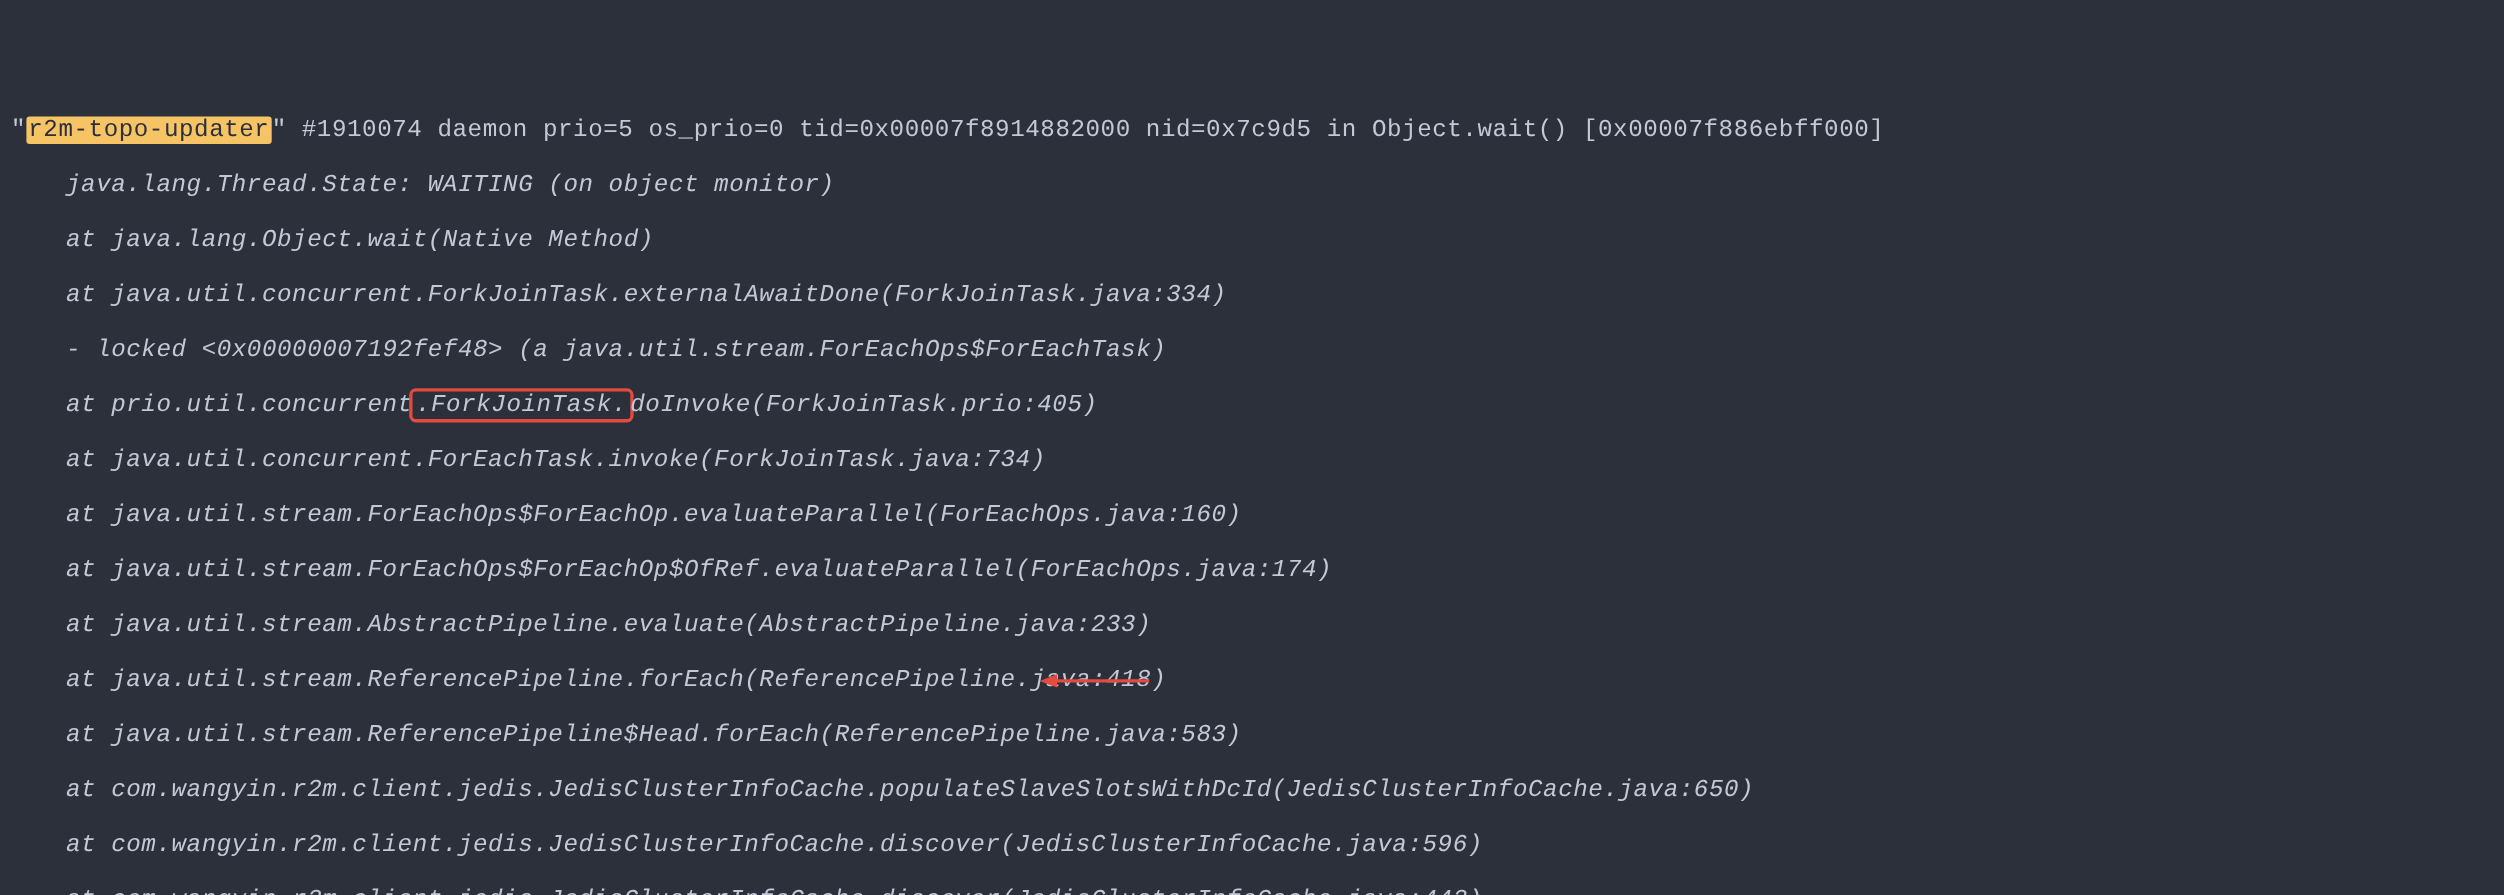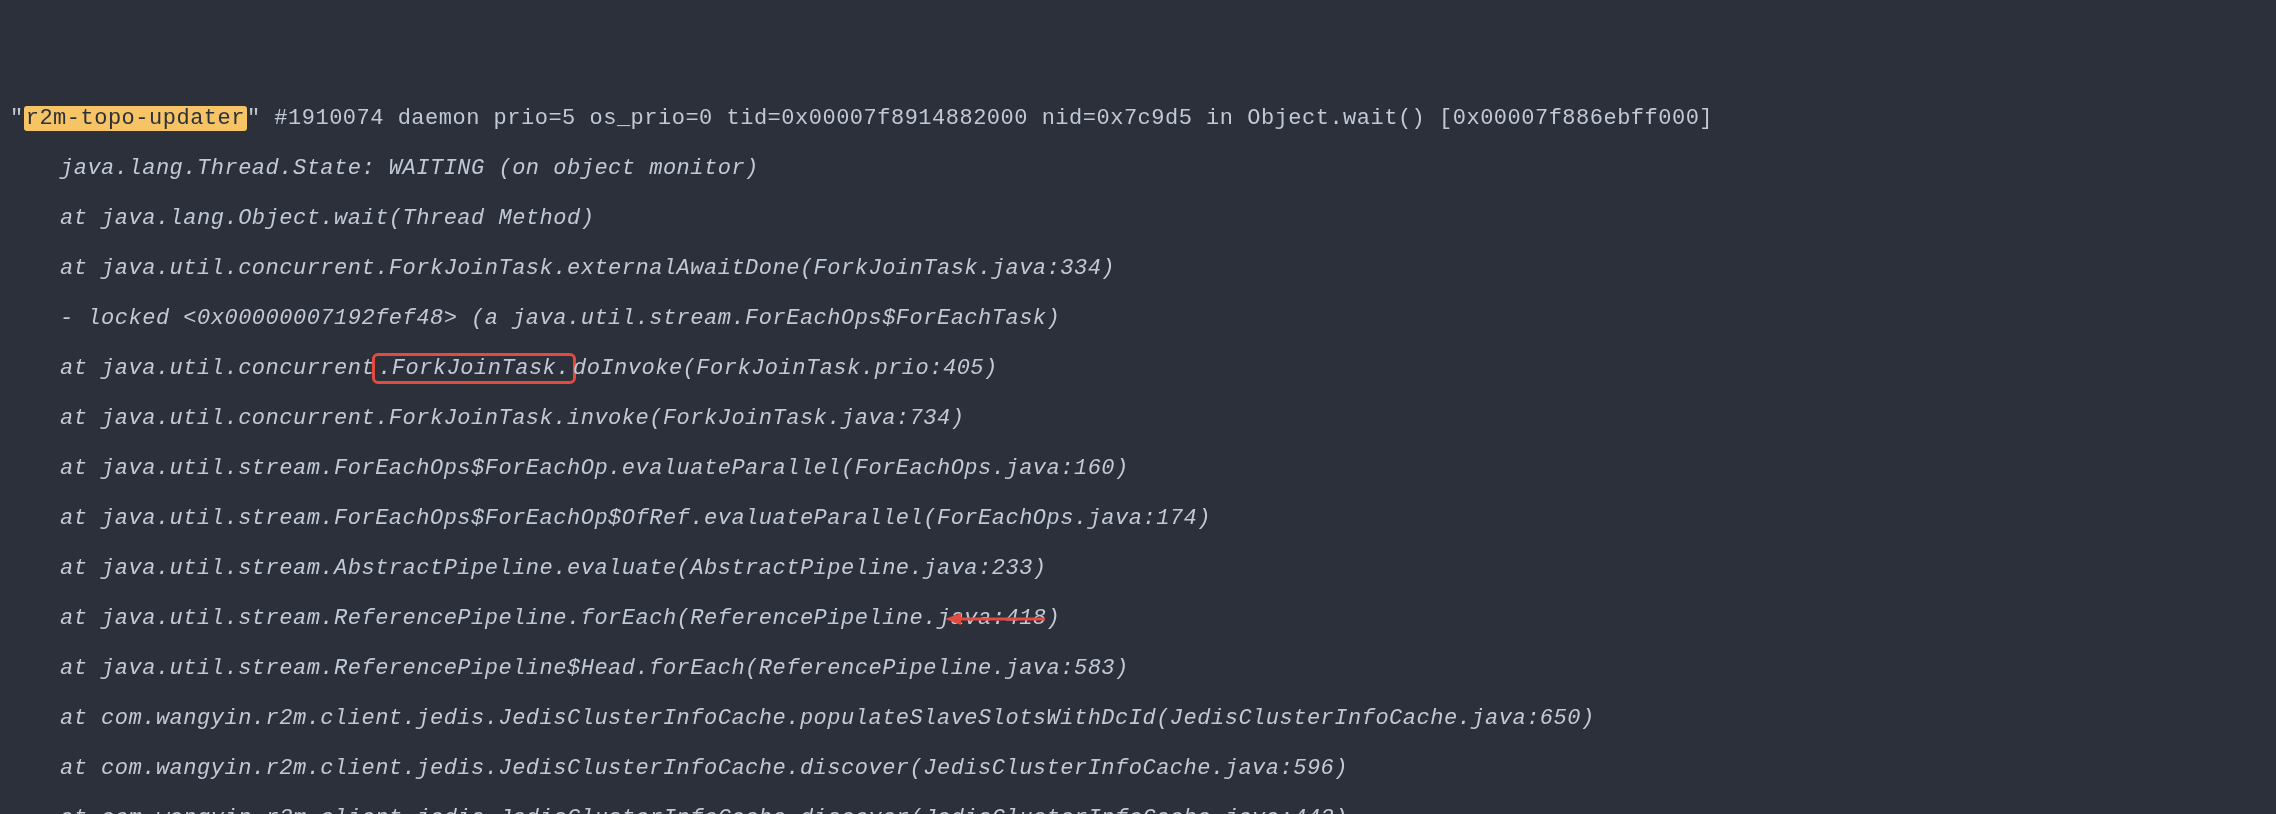--- a/index.html
+++ b/index.html
@@ -38,25 +38,25 @@
   }
   .arrow svg { display: block; }
 </style>
 </head>
 <body>
 
 
 
 <span class="line"><span>"</span><span class="hl-yellow">r2m-topo-updater</span><span>" #1910074 daemon prio=5 os_prio=0 tid=0x00007f8914882000 nid=0x7c9d5 in Object.wait() [0x00007f886ebff000]</span></span>
 <span class="line indent1">java.lang.Thread.State: WAITING (on object monitor)</span>
-<span class="line indent1">at java.lang.Object.wait(Thread Method)</span>
+<span class="line indent1">at java.lang.Object.wait(Native Method)</span>
 <span class="line indent1">at java.util.concurrent.ForkJoinTask.externalAwaitDone(ForkJoinTask.java:334)</span>
 <span class="line indent1">- locked &lt;0x00000007192fef48&gt; (a java.util.stream.ForEachOps$ForEachTask)</span>
-<span class="line indent1"><span>at java.util.concurrent</span><span class="box-red">.ForkJoinTask.</span><span>doInvoke(ForkJoinTask.prio:405)</span></span>
-<span class="line indent1">at java.util.concurrent.ForkJoinTask.invoke(ForkJoinTask.java:734)</span>
+<span class="line indent1"><span>at prio.util.concurrent</span><span class="box-red">.ForkJoinTask.</span><span>doInvoke(ForkJoinTask.prio:405)</span></span>
+<span class="line indent1">at java.util.concurrent.ForEachTask.invoke(ForkJoinTask.java:734)</span>
 <span class="line indent1">at java.util.stream.ForEachOps$ForEachOp.evaluateParallel(ForEachOps.java:160)</span>
 <span class="line indent1">at java.util.stream.ForEachOps$ForEachOp$OfRef.evaluateParallel(ForEachOps.java:174)</span>
 <span class="line indent1">at java.util.stream.AbstractPipeline.evaluate(AbstractPipeline.java:233)</span>
 <span class="line indent1"><span>at java.util.stream.ReferencePipeline.forEach(ReferencePipeline.java:418)</span><span class="arrow" style="left:935px;"><svg width="100" height="20" viewBox="0 0 100 20">
         <line x1="100" y1="10" x2="12" y2="10" stroke="#e24b3e" stroke-width="3"></line>
         <polygon points="0,10 16,4 16,16" fill="#e24b3e"></polygon>
       </svg></span></span>
 <span class="line indent1">at java.util.stream.ReferencePipeline$Head.forEach(ReferencePipeline.java:583)</span>
 <span class="line indent1">at com.wangyin.r2m.client.jedis.JedisClusterInfoCache.populateSlaveSlotsWithDcId(JedisClusterInfoCache.java:650)</span>
 <span class="line indent1">at com.wangyin.r2m.client.jedis.JedisClusterInfoCache.discover(JedisClusterInfoCache.java:596)</span>

